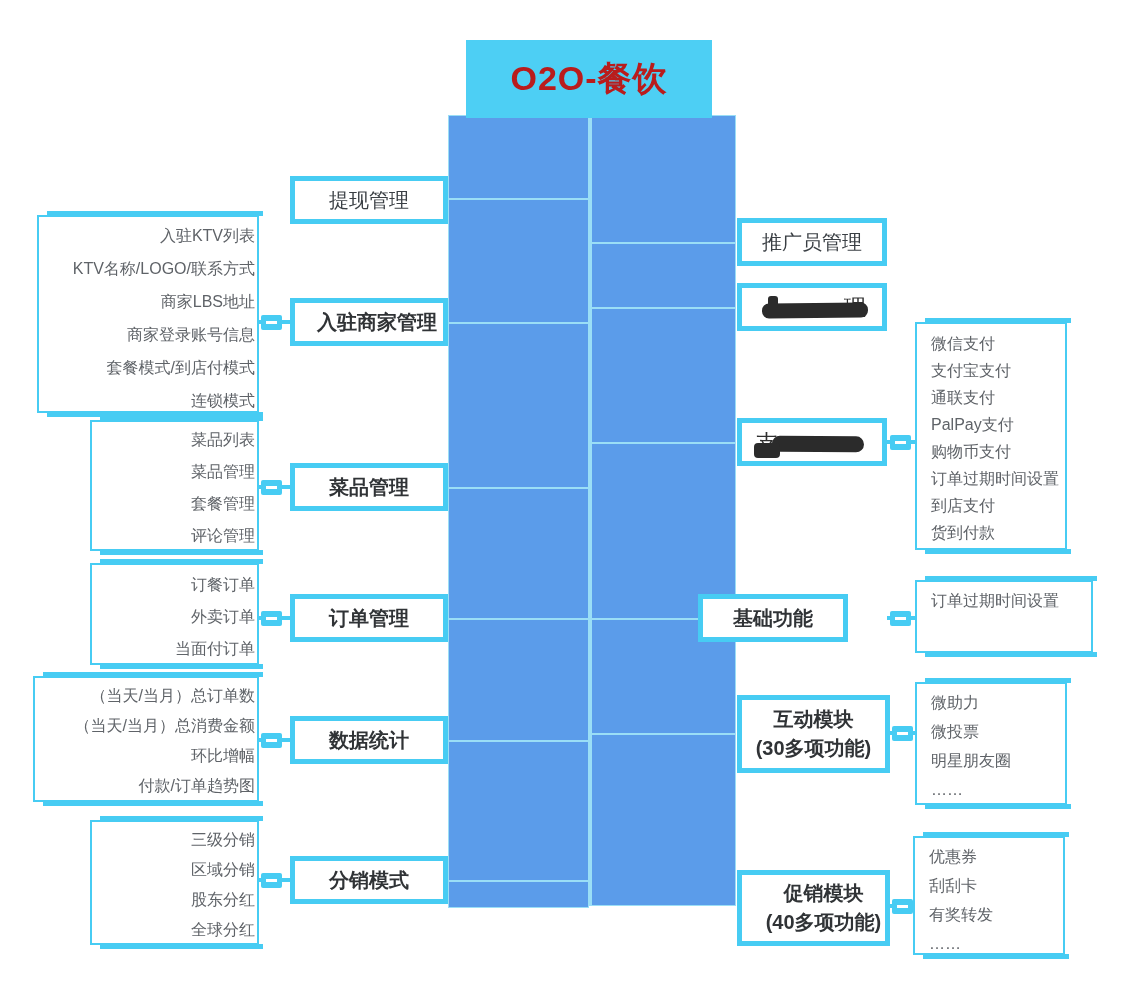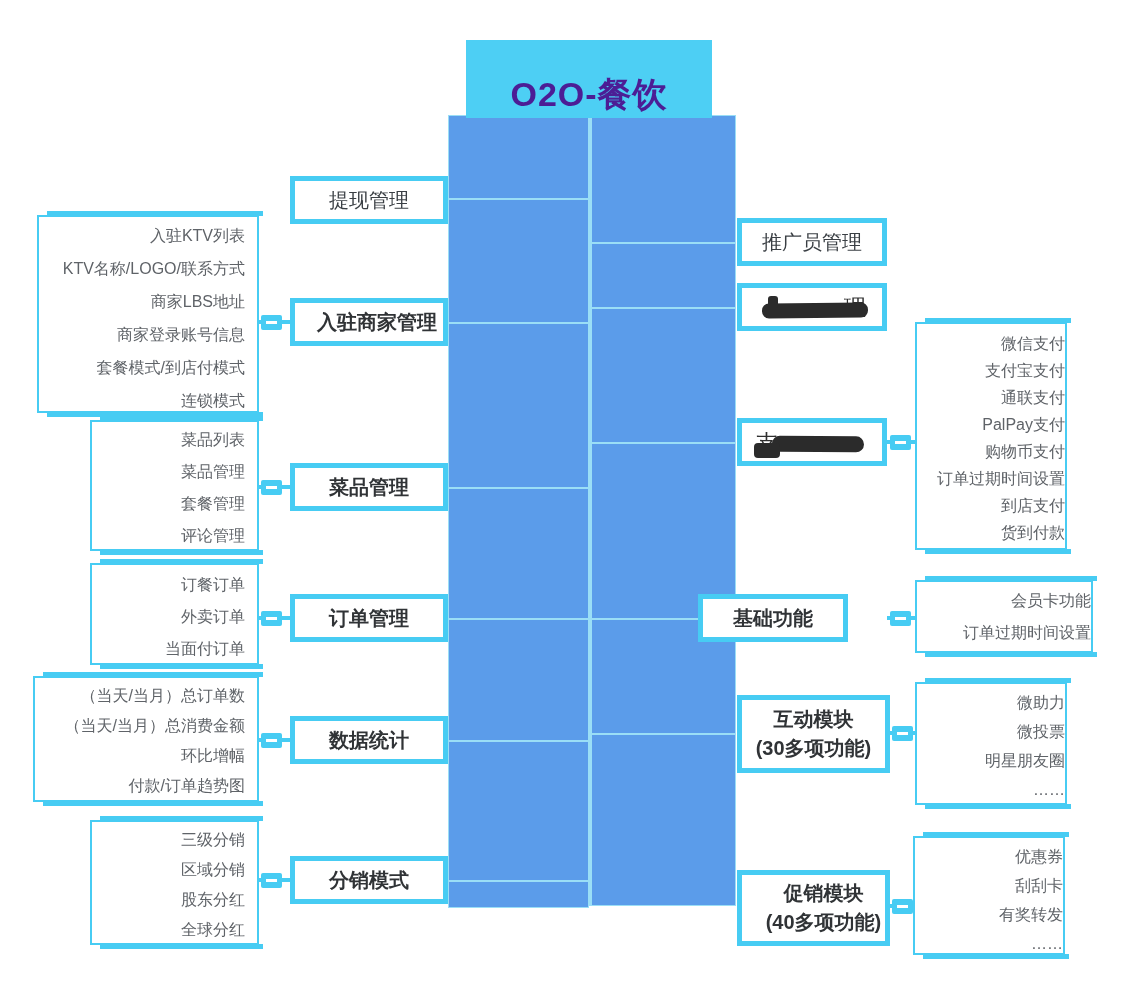--- a/index.html
+++ b/index.html
@@ -7,39 +7,39 @@
     position:relative;width:1121px;height:1000px;overflow:hidden;
     font-family:"Liberation Sans","DejaVu Sans",sans-serif;background:#ffffff;
   }
   
   .col{position:absolute;background:#5B9CEA;border:1px solid #9ADEF6;box-sizing:border-box;}
   .vdiv{position:absolute;background:#9ADEF6;}
   .hdiv{position:absolute;background:#9ADEF6;height:2px;}
   
   .root{
     position:absolute;left:466px;top:40px;width:246px;height:78px;background:#4DCFF4;
-    display:flex;align-items:flex-end;justify-content:center;z-index:6;
-    color:#4c1d95;font-size:34px;font-weight:bold;letter-spacing:1px;
+    display:flex;align-items:center;justify-content:center;z-index:6;
+    color:#b91c1c;font-size:34px;font-weight:bold;letter-spacing:1px;
   }
   
   .main-node{
     position:absolute;background:#ffffff;border:5px solid #47CCF3;box-sizing:border-box;
     display:flex;flex-direction:column;align-items:center;justify-content:center;
     color:#3A3F44;font-size:20px;z-index:4;text-align:center;line-height:1.45;
   }
   .main-node.bold{font-weight:bold;color:#303336;}
   
   .panel{
     position:absolute;background:#ffffff;border:2px solid #47CCF3;box-sizing:border-box;
     color:#5F6368;font-size:16px;z-index:3;
   }
   .panel::before{content:"";position:absolute;left:8px;right:-6px;top:-6px;height:5px;background:#47CCF3;}
   .panel::after{content:"";position:absolute;left:8px;right:-6px;bottom:-6px;height:5px;background:#47CCF3;}
-  .panel.left-side .ln{text-align:right;padding-right:12px;}
-  .panel.right-side .ln{text-align:right;}
+  .panel.left-side .ln{text-align:right;padding-right:2px;}
+  .panel.right-side .ln{text-align:left;padding-left:14px;}
   
   .link{position:absolute;height:4px;background:#47CCF3;z-index:2;}
   .toggle{position:absolute;width:21px;height:15px;background:#47CCF3;border-radius:2px;z-index:5;}
   .toggle::after{content:"";position:absolute;left:5px;right:5px;top:6px;height:3px;background:#ffffff;}
   
   .hint{position:absolute;color:#2F2F2F;font-size:22px;z-index:1;}
   .blob{position:absolute;background:#2B2B2B;z-index:2;}
 </style>
 </head>
 <body>
@@ -168,21 +168,20 @@
     <div class="ln">微信支付</div>
     <div class="ln">支付宝支付</div>
     <div class="ln">通联支付</div>
     <div class="ln">PalPay支付</div>
     <div class="ln">购物币支付</div>
     <div class="ln">订单过期时间设置</div>
     <div class="ln">到店支付</div>
     <div class="ln">货到付款</div>
   </div>
   <div class="panel right-side" style="left:915px;top:580px;width:178px;height:73px;padding-top:3px;line-height:32px;">
-    <div class="ln">会员卡功能</div>
     <div class="ln">订单过期时间设置</div>
   </div>
   <div class="panel right-side" style="left:915px;top:682px;width:152px;height:123px;padding-top:4px;line-height:29px;">
     <div class="ln">微助力</div>
     <div class="ln">微投票</div>
     <div class="ln">明星朋友圈</div>
     <div class="ln">……</div>
   </div>
   <div class="panel right-side" style="left:913px;top:836px;width:152px;height:119px;padding-top:4px;line-height:29px;">
     <div class="ln">优惠券</div>

